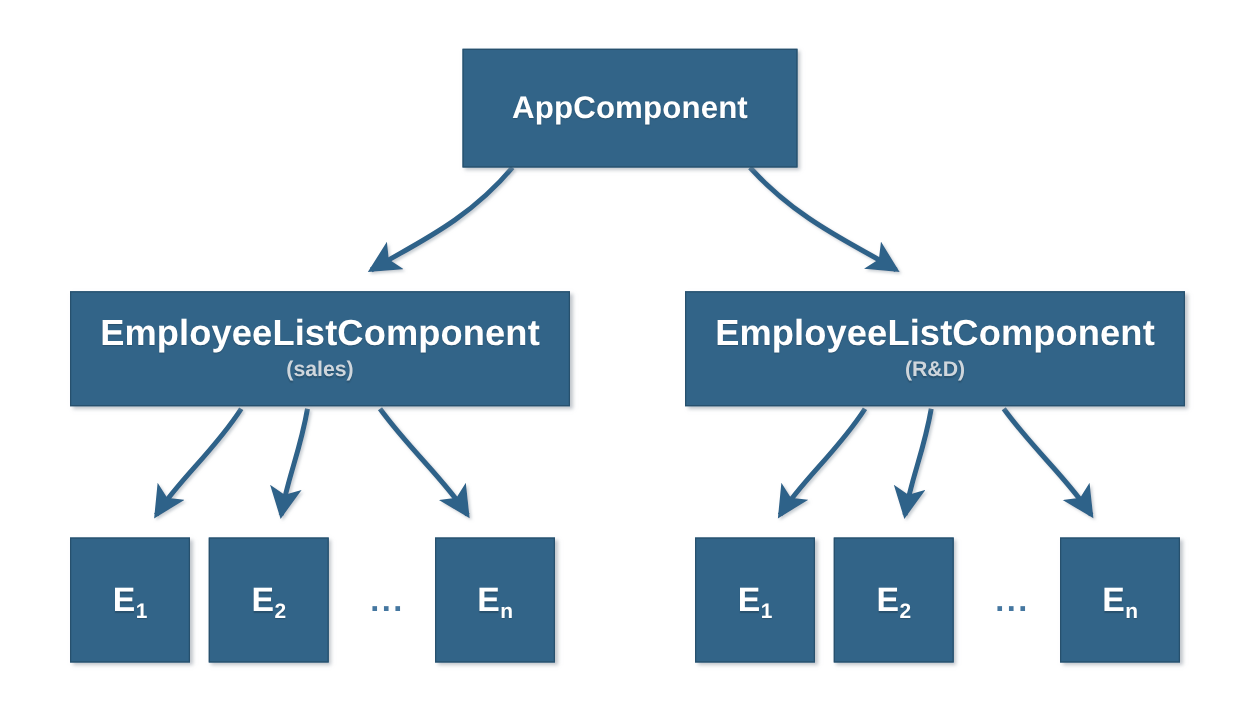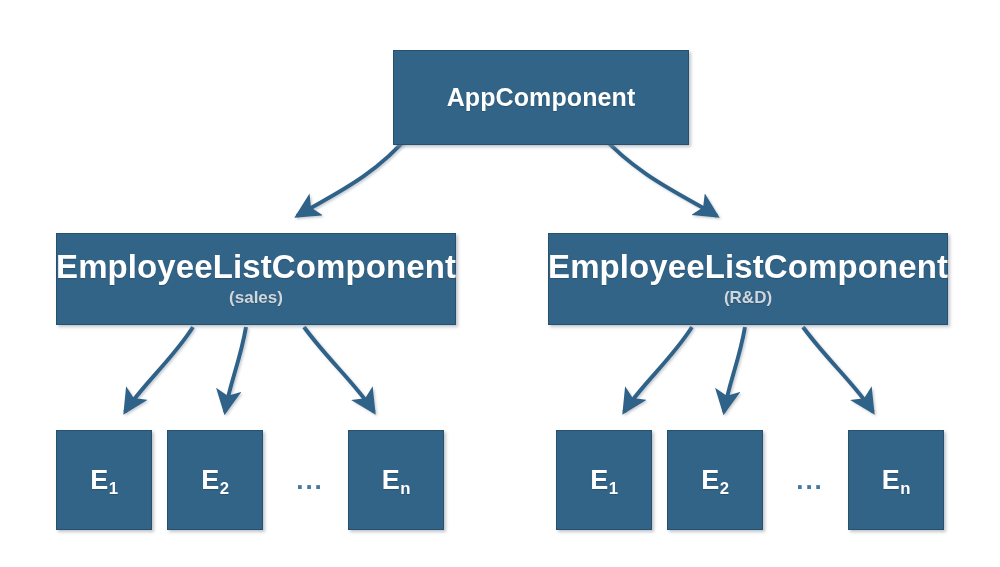--- a/index.html
+++ b/index.html
@@ -49,21 +49,21 @@
     font-weight: bold;
     color: #cfd6dc;
     line-height: 1.1;
     margin-top: 4px;
     text-shadow: 0 1px 1px rgba(0,0,0,0.18);
   }
   .root .node-title {
     font-size: 25px;
   }
   .mid .node-title {
-    font-size: 33px;
+    font-size: 29px;
   }
   .mid .node-sub {
     font-size: 17px;
   }
   .leaf .node-title {
     font-size: 27px;
   }
   .leaf .node-title sub {
     font-size: 0.62em;
     font-weight: bold;
@@ -104,21 +104,21 @@
       <path d="M 193 327 C 172 360 142 385 125 412"></path>
       <path d="M 246 327 C 240 362 230 382 225 412"></path>
       <path d="M 304 327 C 328 360 356 384 374 412"></path>
 
       <path d="M 692 327 C 671 360 641 385 624 412"></path>
       <path d="M 745 327 C 739 362 729 382 724 412"></path>
       <path d="M 803 327 C 827 360 855 384 873 412"></path>
     </g>
   </svg>
 
-  <div class="node root" style="left:370px; top:50px; width:296px; height:95px;margin-left:23px;">
+  <div class="node root" style="left:370px; top:39px; width:268px; height:95px;">
     <div class="node-title">AppComponent</div>
   </div>
 
   <div class="node mid" style="left:56px; top:233px; width:400px; height:92px;">
     <div class="node-title">EmployeeListComponent</div>
     <div class="node-sub">(sales)</div>
   </div>
 
   <div class="node mid" style="left:548px; top:233px; width:400px; height:92px;">
     <div class="node-title">EmployeeListComponent</div>

